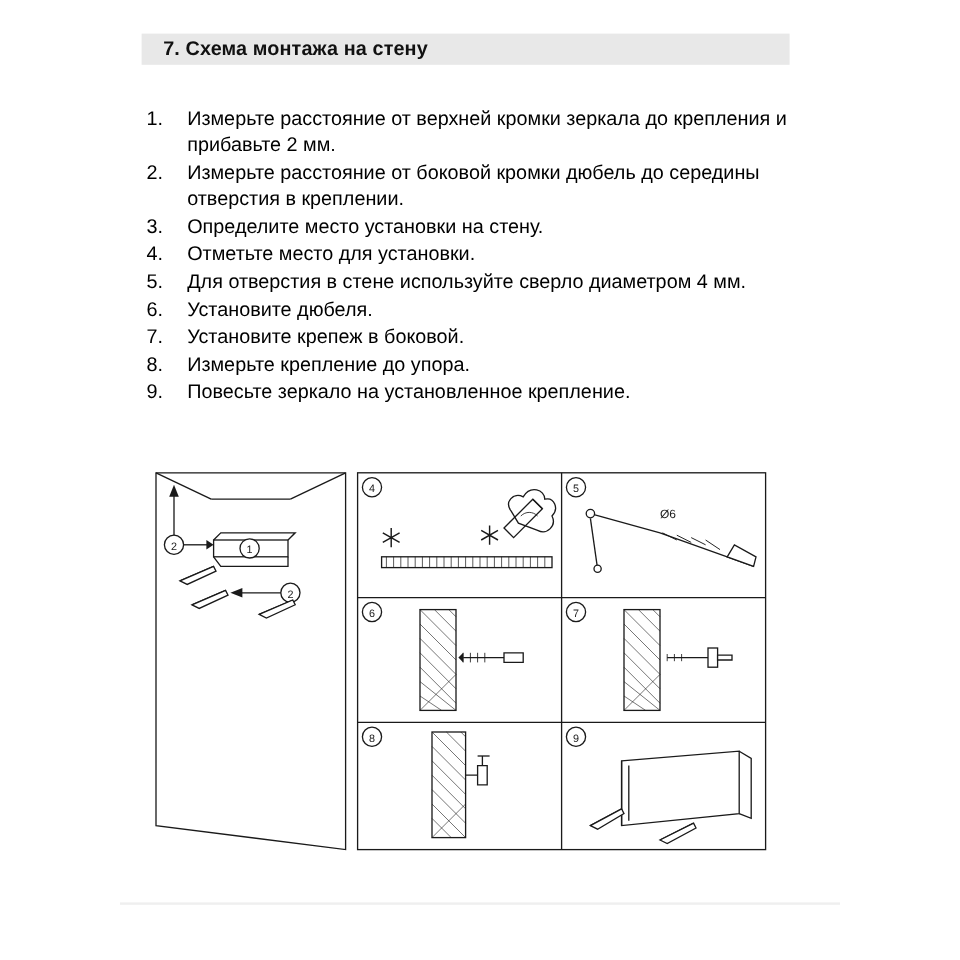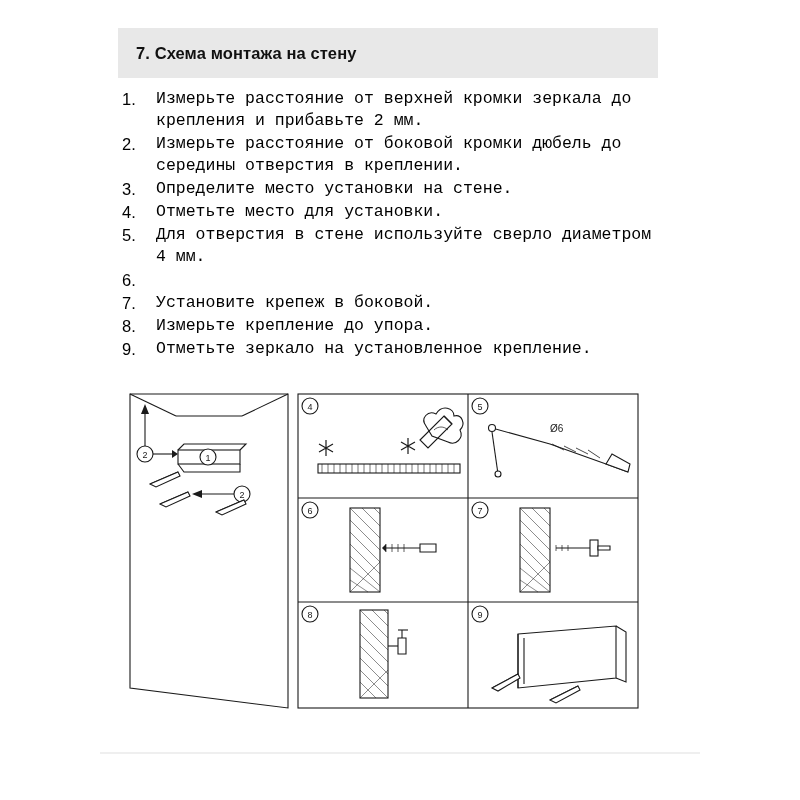--- a/index.html
+++ b/index.html
@@ -21,21 +21,21 @@
     width: 800px;
     height: 800px;
   }
 
   
   .heading-bar {
     position: absolute;
     left: 118px;
     top: 28px;
     width: 540px;
-    height: 50px;
+    height: 26px;
     background: #e8e8e8;
     display: flex;
     align-items: center;
   }
   .heading-bar .heading-text {
     font-size: 16.5px;
     font-weight: bold;
     color: #111;
     padding-left: 18px;
     letter-spacing: 0.1px;
@@ -59,21 +59,20 @@
     font-size: 16.5px;
     line-height: 22px;
     text-align: left;
     padding-left: 4px;
     box-sizing: border-box;
   }
   .step-text {
     font-size: 16.5px;
     line-height: 22px;
     max-width: 500px;
-    font-family: Liberation Mono, monospace;
   }
 
   
   .diagram {
     position: absolute;
     left: 120px;
     top: 388px;
     width: 520px;
     height: 328px;
   }
@@ -107,50 +106,51 @@
       <div class="step-text">Измерьте расстояние от верхней кромки зеркала до крепления и прибавьте 2 мм.</div>
     </div>
 
     <div class="step">
       <div class="step-num">2.</div>
       <div class="step-text">Измерьте расстояние от боковой кромки дюбель до середины отверстия в креплении.</div>
     </div>
 
     <div class="step">
       <div class="step-num">3.</div>
-      <div class="step-text">Определите место установки на стене.</div>
+      <div class="step-text">Определите место установки на стену.</div>
     </div>
 
     <div class="step">
       <div class="step-num">4.</div>
       <div class="step-text">Отметьте место для установки.</div>
     </div>
 
     <div class="step">
       <div class="step-num">5.</div>
       <div class="step-text">Для отверстия в стене используйте сверло диаметром 4 мм.</div>
     </div>
 
     <div class="step">
       <div class="step-num">6.</div>
+      <div class="step-text">Установите дюбеля.</div>
     </div>
 
     <div class="step">
       <div class="step-num">7.</div>
       <div class="step-text">Установите крепеж в боковой.</div>
     </div>
 
     <div class="step">
       <div class="step-num">8.</div>
       <div class="step-text">Измерьте крепление до упора.</div>
     </div>
 
     <div class="step">
       <div class="step-num">9.</div>
-      <div class="step-text">Отметьте зеркало на установленное крепление.</div>
+      <div class="step-text">Повесьте зеркало на установленное крепление.</div>
     </div>
 
   </div>
 
   <div class="diagram">
     <svg width="520" height="328" viewBox="0 0 520 328" xmlns="http://www.w3.org/2000/svg">
       <g fill="none" stroke="#1a1a1a" stroke-width="1.1">
 
         <g>
 

